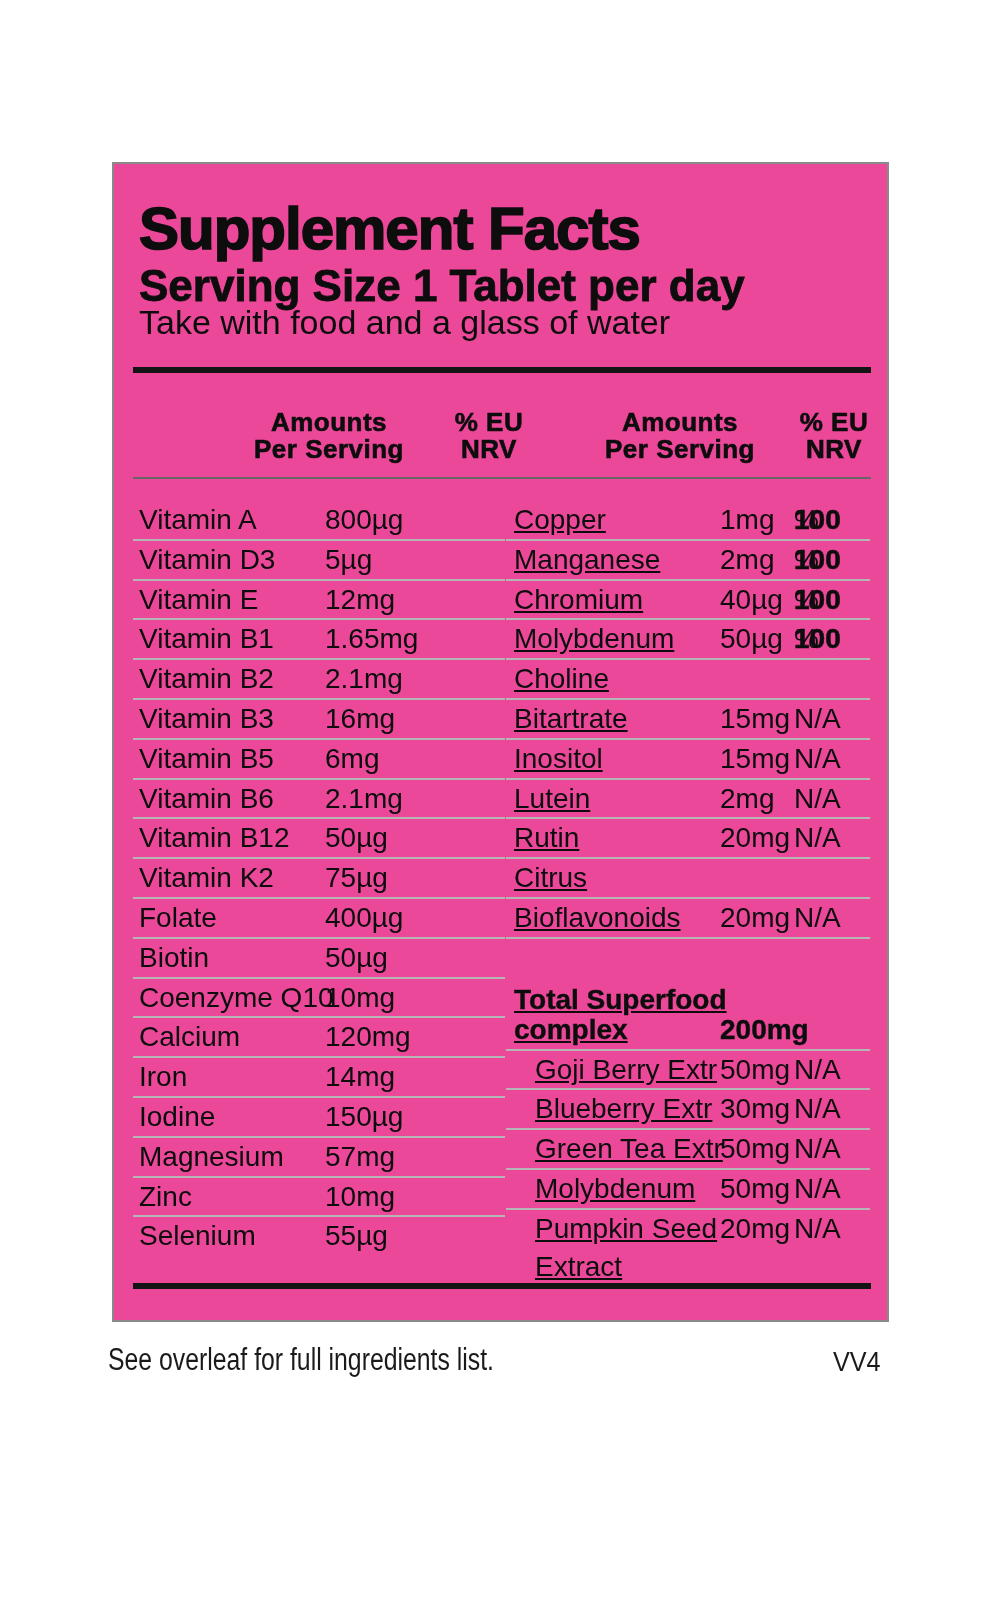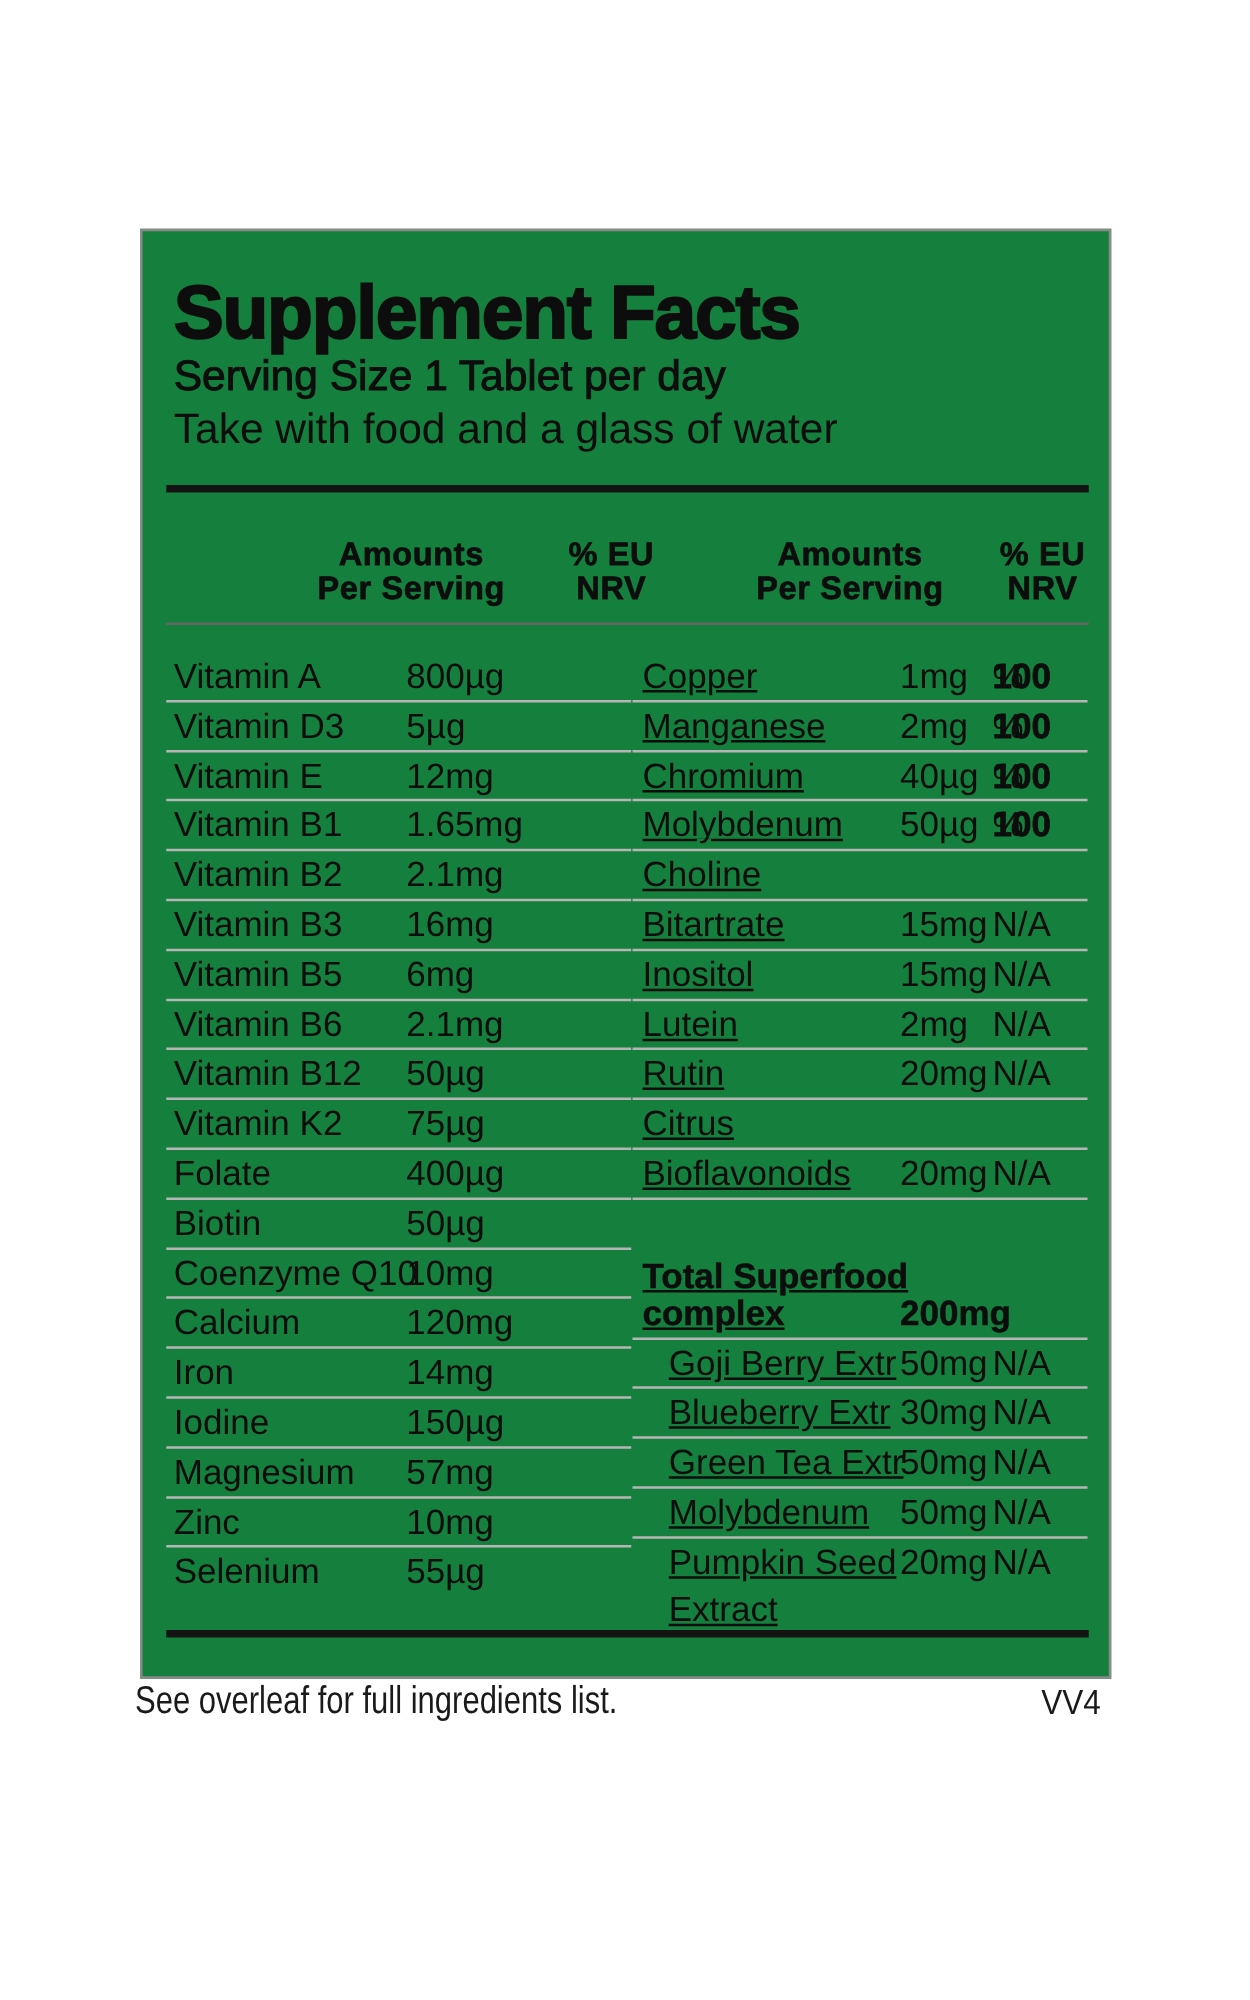--- a/index.html
+++ b/index.html
@@ -1,30 +1,30 @@
 <!DOCTYPE html>
 <html><head>
 <meta charset="utf-8">
 <style>
   html,body{margin:0;padding:0;background:#fff;}
   body{
     width:1000px;height:1600px;position:relative;overflow:hidden;
     font-family:"Liberation Sans","DejaVu Sans",sans-serif;color:#0d0d0d;
   }
   .box{
-    position:absolute;left:112px;top:183px;width:773px;height:1156px;
-    border:2px solid #8a8a8a;background:#15803d;
+    position:absolute;left:112px;top:162px;width:773px;height:1156px;
+    border:2px solid #8a8a8a;background:#ec4899;
   }
   .box *{position:absolute;}
   .title{
     left:25px;top:30px;font-size:60px;font-weight:700;letter-spacing:-1px;
     -webkit-text-stroke:1.7px #0d0d0d;white-space:nowrap;
   }
   .serving{
-    left:25px;top:97px;font-size:34px;font-weight:400;
+    left:25px;top:97px;font-size:44px;font-weight:700;
     -webkit-text-stroke:.8px #0d0d0d;white-space:nowrap;
   }
   .instructions{left:25px;top:139px;font-size:34px;white-space:nowrap;}
   .rule{left:19px;width:738px;height:6px;background:#141414;}
   .rule-top{top:203px;}
   .rule-bottom{top:1119px;}
   .hunder{left:19px;top:313px;width:738px;height:2px;background:#666;}
   .hdr{
     font-size:26px;font-weight:700;letter-spacing:.5px;white-space:nowrap;
     transform:translateX(-50%);-webkit-text-stroke:.6px #0d0d0d;

